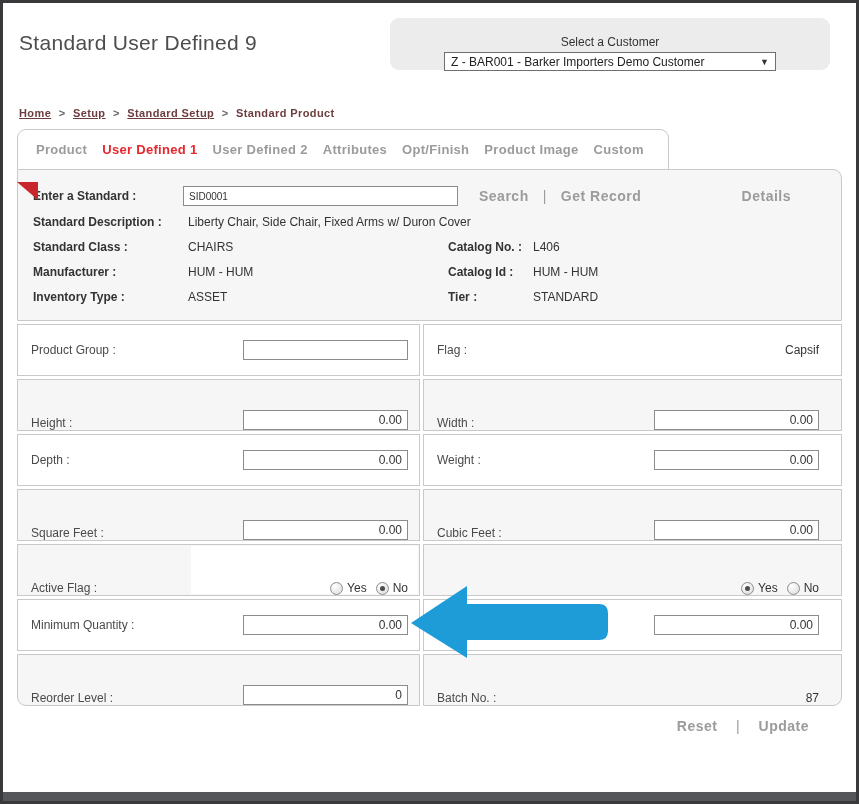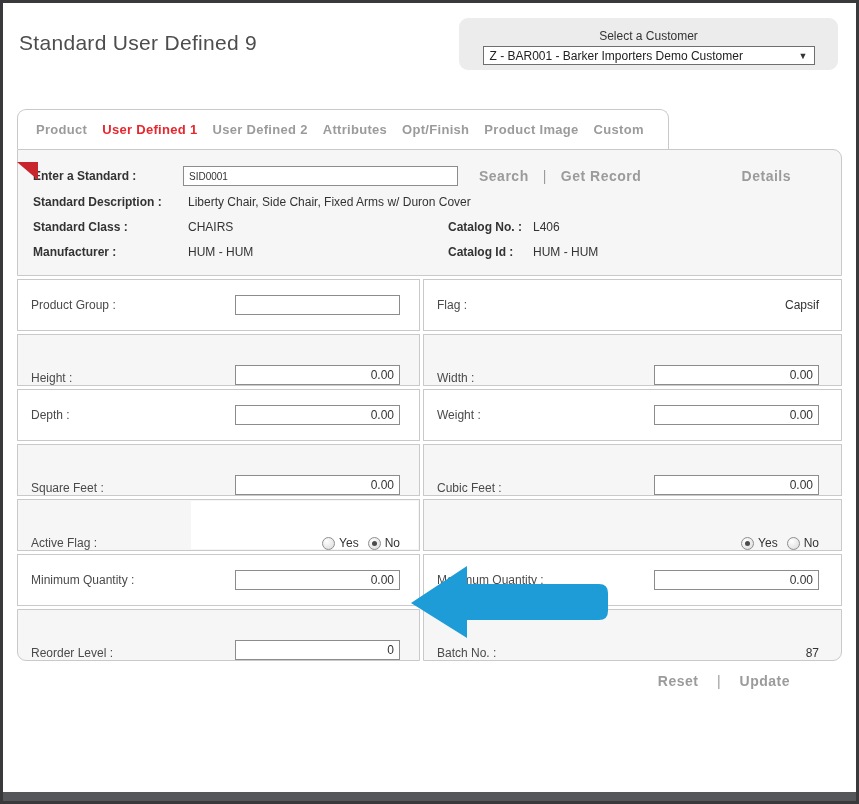--- a/index.html
+++ b/index.html
@@ -8,22 +8,22 @@
     width:859px; height:804px; border:3px solid #39393b; background:#fff;
     position:relative; overflow:hidden;
   }
   
   .topbar{ position:relative; height:96px; }
   .page-title{
     position:absolute; left:16px; top:28px;
     font-size:21px; font-weight:normal; color:#4d4d4d; letter-spacing:.3px;
   }
   .customer-box{
-    position:absolute; right:18px; top:15px; width:379px; height:52px;
-    background:#ececec; border-radius:9px; padding-top:11px;
+    position:absolute; right:26px; top:15px; width:440px; height:52px;
+    background:#ececec; border-radius:9px; padding-top:17px;
   }
   .customer-label{ text-align:center; font-size:12px; color:#333; }
   .customer-select{
     width:332px; height:19px; margin:3px auto 0; background:#fff;
     border:1px solid #6f6f6f; display:flex; align-items:center;
     justify-content:space-between; font-size:12px; color:#222; padding:0 6px;
     cursor:pointer;
     gap:40px;
   }
   .caret{ font-size:9px; color:#333; }
@@ -67,21 +67,21 @@
   .si-row{
     display:grid; grid-template-columns:155px 260px 85px 1fr;
     align-items:center; height:25px; padding-left:15px; font-size:12px; color:#333;
   }
   .si-desc{ grid-template-columns:155px 1fr; }
   
   .form-grid{ display:flex; flex-direction:column; gap:3px; margin-top:3px; }
   .frow{ display:grid; grid-template-columns:403px 1fr; gap:3px; }
   .cell{
     height:52px; border:1px solid #c9c9c9; background:#fff;
-    display:flex; align-items:center; padding:0 19px 0 13px;
+    display:flex; align-items:center; padding:0 11px 0 13px;
     font-size:12px; color:#4a4a4a; position:relative;
   }
   .cell.right{ padding:0 22px 0 13px; }
   .frow.gray .cell{ background:#f6f6f6;align-items:flex-end; }
   .frow.last .cell:first-child{ border-radius:0 0 0 9px; }
   .frow.last .cell:last-child{ border-radius:0 0 9px 0; }
   .flabel{ flex:1; }
   .fi{
     width:165px; height:20px; border:1px solid #8c8c8c; background:#fff;
     font-size:12px; padding:0 5px; color:#333; font-family:inherit;
@@ -98,41 +98,50 @@
   }
   .radio.checked::after{
     content:""; position:absolute; left:3px; top:3px; width:5px; height:5px;
     border-radius:50%; background:#4b4b4b;
   }
   .rlabel{ margin:0 9px 0 4px; color:#333; }
   .rlabel:last-child{ margin-right:0; }
   
   .anno-arrow{ position:absolute; left:392px; top:414px; z-index:4; pointer-events:none; }
   
-  .actions{ text-align:right; padding-right:66px; margin-top:11px; }
+  .actions{ text-align:right; padding-right:47px; margin-top:11px; }
   .footer-strip{
     position:absolute; left:0; right:0; bottom:0; height:9px; background:#55565a;
   }
 </style>
 </head>
 <body>
 
 <div class="frame">
 
   <div class="topbar">
     <div class="page-title">Standard User Defined 9</div>
     <div class="customer-box">
       <div class="customer-label">Select a Customer</div>
       <div class="customer-select">
         <span>Z - BAR001 - Barker Importers Demo Customer</span>
         <span class="caret">▼</span>
       </div>
     </div>
   </div>
 
+  <div class="breadcrumb">
+    <a>Home</a>
+    <span class="crumb-sep">&gt;</span>
+    <a>Setup</a>
+    <span class="crumb-sep">&gt;</span>
+    <a>Standard Setup</a>
+    <span class="crumb-sep">&gt;</span>
+    <span>Standard Product</span>
+  </div>
 
   <div class="tabsbar">
     <span class="tab">Product</span>
     <span class="tab active">User Defined 1</span>
     <span class="tab">User Defined 2</span>
     <span class="tab">Attributes</span>
     <span class="tab">Opt/Finish</span>
     <span class="tab">Product Image</span>
     <span class="tab">Custom</span>
   </div>
@@ -158,20 +167,26 @@
         <span>CHAIRS</span>
         <span class="blabel">Catalog No. :</span>
         <span>L406</span>
       </div>
       <div class="si-row">
         <span class="blabel">Manufacturer :</span>
         <span>HUM - HUM</span>
         <span class="blabel">Catalog Id :</span>
         <span>HUM - HUM</span>
       </div>
+      <div class="si-row">
+        <span class="blabel">Inventory Type :</span>
+        <span>ASSET</span>
+        <span class="blabel">Tier :</span>
+        <span>STANDARD</span>
+      </div>
     </div>
 
     <div class="form-grid">
 
       <div class="frow">
         <div class="cell">
           <span class="flabel">Product Group :</span>
           <input class="fi" type="text" value="" style="">
         </div>
         <div class="cell right">

